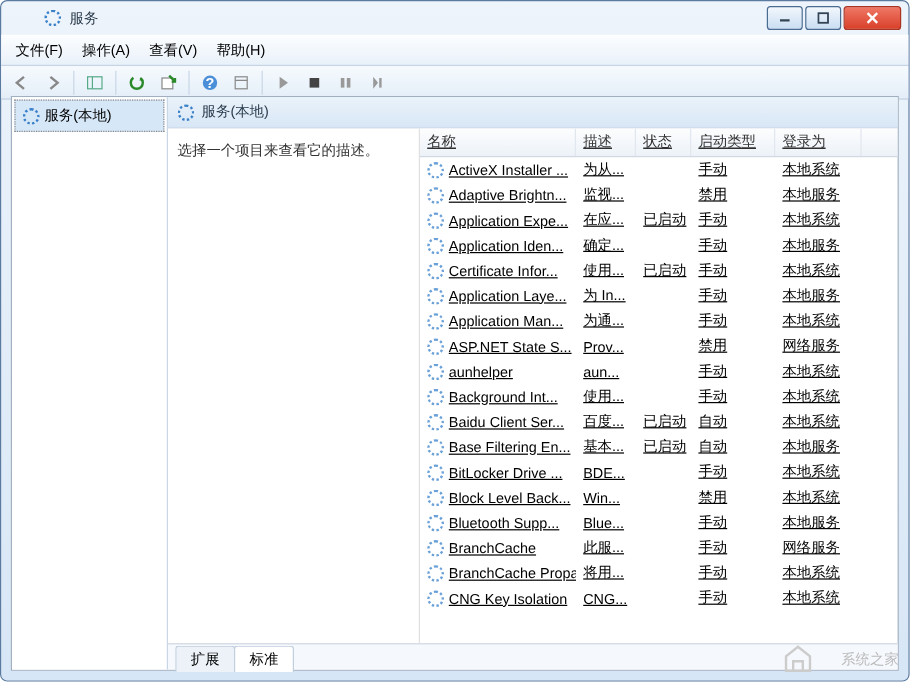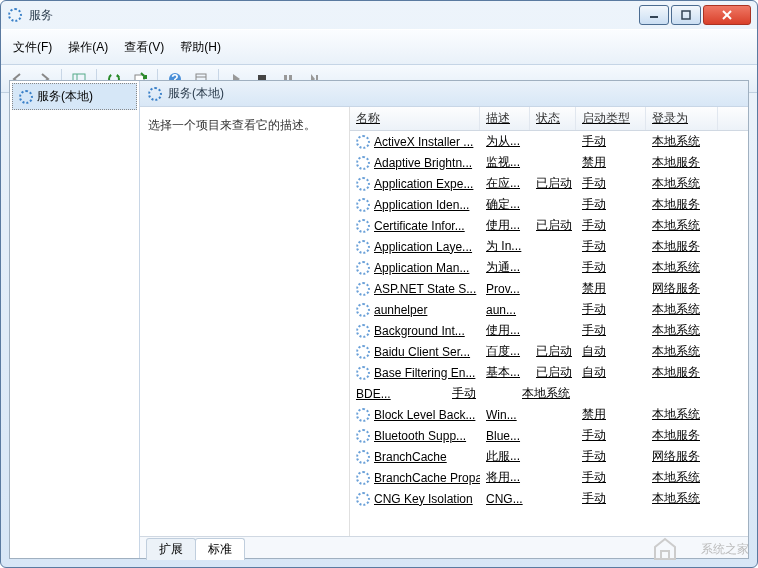--- a/index.html
+++ b/index.html
@@ -1,29 +1,29 @@
 <!DOCTYPE html>
 <html><head>
 <meta charset="utf-8">
 <style>
 * { box-sizing: border-box; margin: 0; padding: 0; font-family: "Microsoft YaHei", "SimSun", sans-serif; font-size: 12px; }
 body { background: #fff; width: 758px; height: 568px; overflow: hidden; }
 
 .window { width: 758px; height: 568px; background: linear-gradient(#edf4fb, #d7e6f6); border: 1px solid #5a7aa0; border-radius: 6px; position: relative; }
 
-.titlebar { height: 28px; display: flex; align-items: center; padding: 0 6px; }
+.titlebar { height: 28px; display: flex; align-items: center; padding: 0 6px; margin-left: 29px; }
 .titlebar-icon { width: 16px; height: 16px; margin-right: 6px; display: inline-flex; align-items: center; justify-content: center; }
 .gear { width:14px;height:14px;border:2px dotted #3a80c8;border-radius:50%; display:inline-block;}
 .titlebar-text { color: #2a3b4c; flex: 1; }
 .win-buttons { display: flex; gap: 2px; }
 .win-btn { width: 30px; height: 20px; border: 1px solid #4b6c91; border-radius: 3px; background: linear-gradient(#f2f7fc,#cadef3); display:flex;align-items:center;justify-content:center; cursor:pointer;}
 .win-btn.close { background: linear-gradient(#ef7865,#d9402a); border-color:#a32; color:#fff; width:48px;}
 .win-btn svg { pointer-events:none; }
 
-.menubar { height: 36px; background: linear-gradient(#fbfdff,#e9f1f9); border-top:1px solid #fff; border-bottom:1px solid #c5d5e6; padding: 0 4px; display:flex; align-items:center; }
+.menubar { height: 26px; background: linear-gradient(#fbfdff,#e9f1f9); border-top:1px solid #fff; border-bottom:1px solid #c5d5e6; padding: 0 4px; display:flex; align-items:center; }
 .menu-item { padding: 2px 8px; cursor:pointer; }
 
 .toolbar { height: 28px; background: linear-gradient(#f6fafe,#e4eef8); border-bottom:1px solid #c0d0e0; display:flex; align-items:center; padding: 0 6px; gap:4px; }
 .tbtn { width:22px; height:22px; border:1px solid transparent; display:flex;align-items:center;justify-content:center; cursor:pointer; border-radius:2px;}
 .tsep { width:1px; height:20px; background:#c8d6e6; margin:0 2px; }
 
 .client { position:absolute; top:79px; left:8px; right:8px; bottom:8px; background:#fff; border:1px solid #a0b0c0; display:flex; }
 
 .treepane { width:130px; border-right:1px solid #c8d6e6; background:#fff; }
 .tree-item { padding:4px 6px; background:#d6e7f7; border:1px dotted #888; margin:2px; display:flex;align-items:center; gap:4px; cursor:pointer;}
@@ -302,20 +302,24 @@
                 <div class="cell c1">
                   <span class="sicon"></span>
                   <span>Base Filtering En...</span>
                 </div>
                 <div class="cell c2">基本...</div>
                 <div class="cell c3">已启动</div>
                 <div class="cell c4">自动</div>
                 <div class="cell c5">本地服务</div>
               </div>
               <div class="row">
+                <div class="cell c1">
+                  <span class="sicon"></span>
+                  <span>BitLocker Drive ...</span>
+                </div>
                 <div class="cell c2">BDE...</div>
                 <div class="cell c3"></div>
                 <div class="cell c4">手动</div>
                 <div class="cell c5">本地系统</div>
               </div>
               <div class="row">
                 <div class="cell c1">
                   <span class="sicon"></span>
                   <span>Block Level Back...</span>
                 </div>

